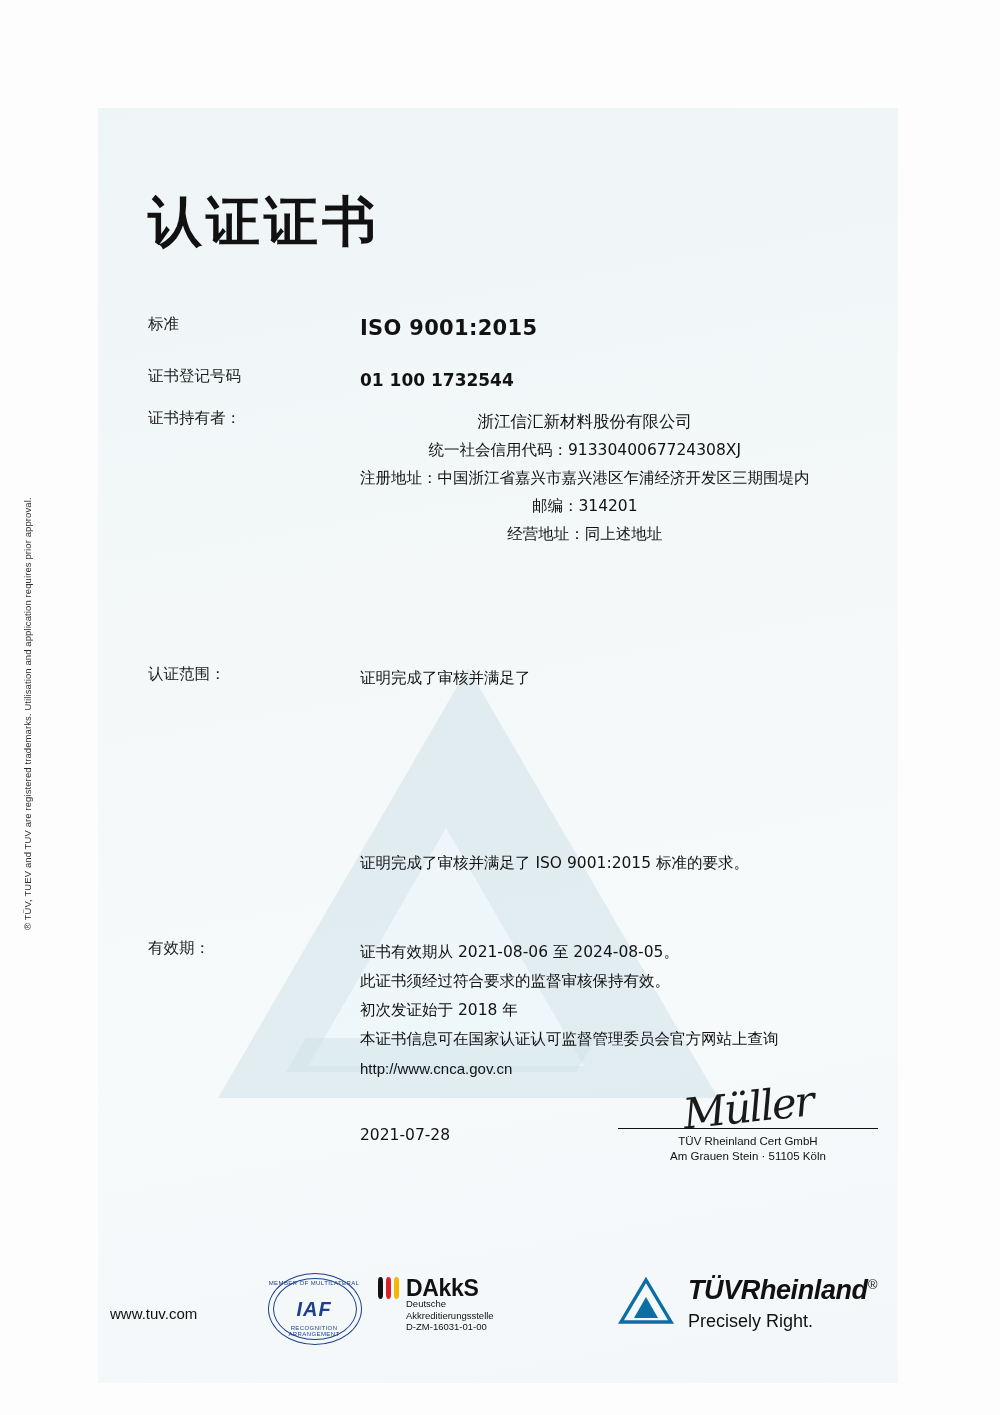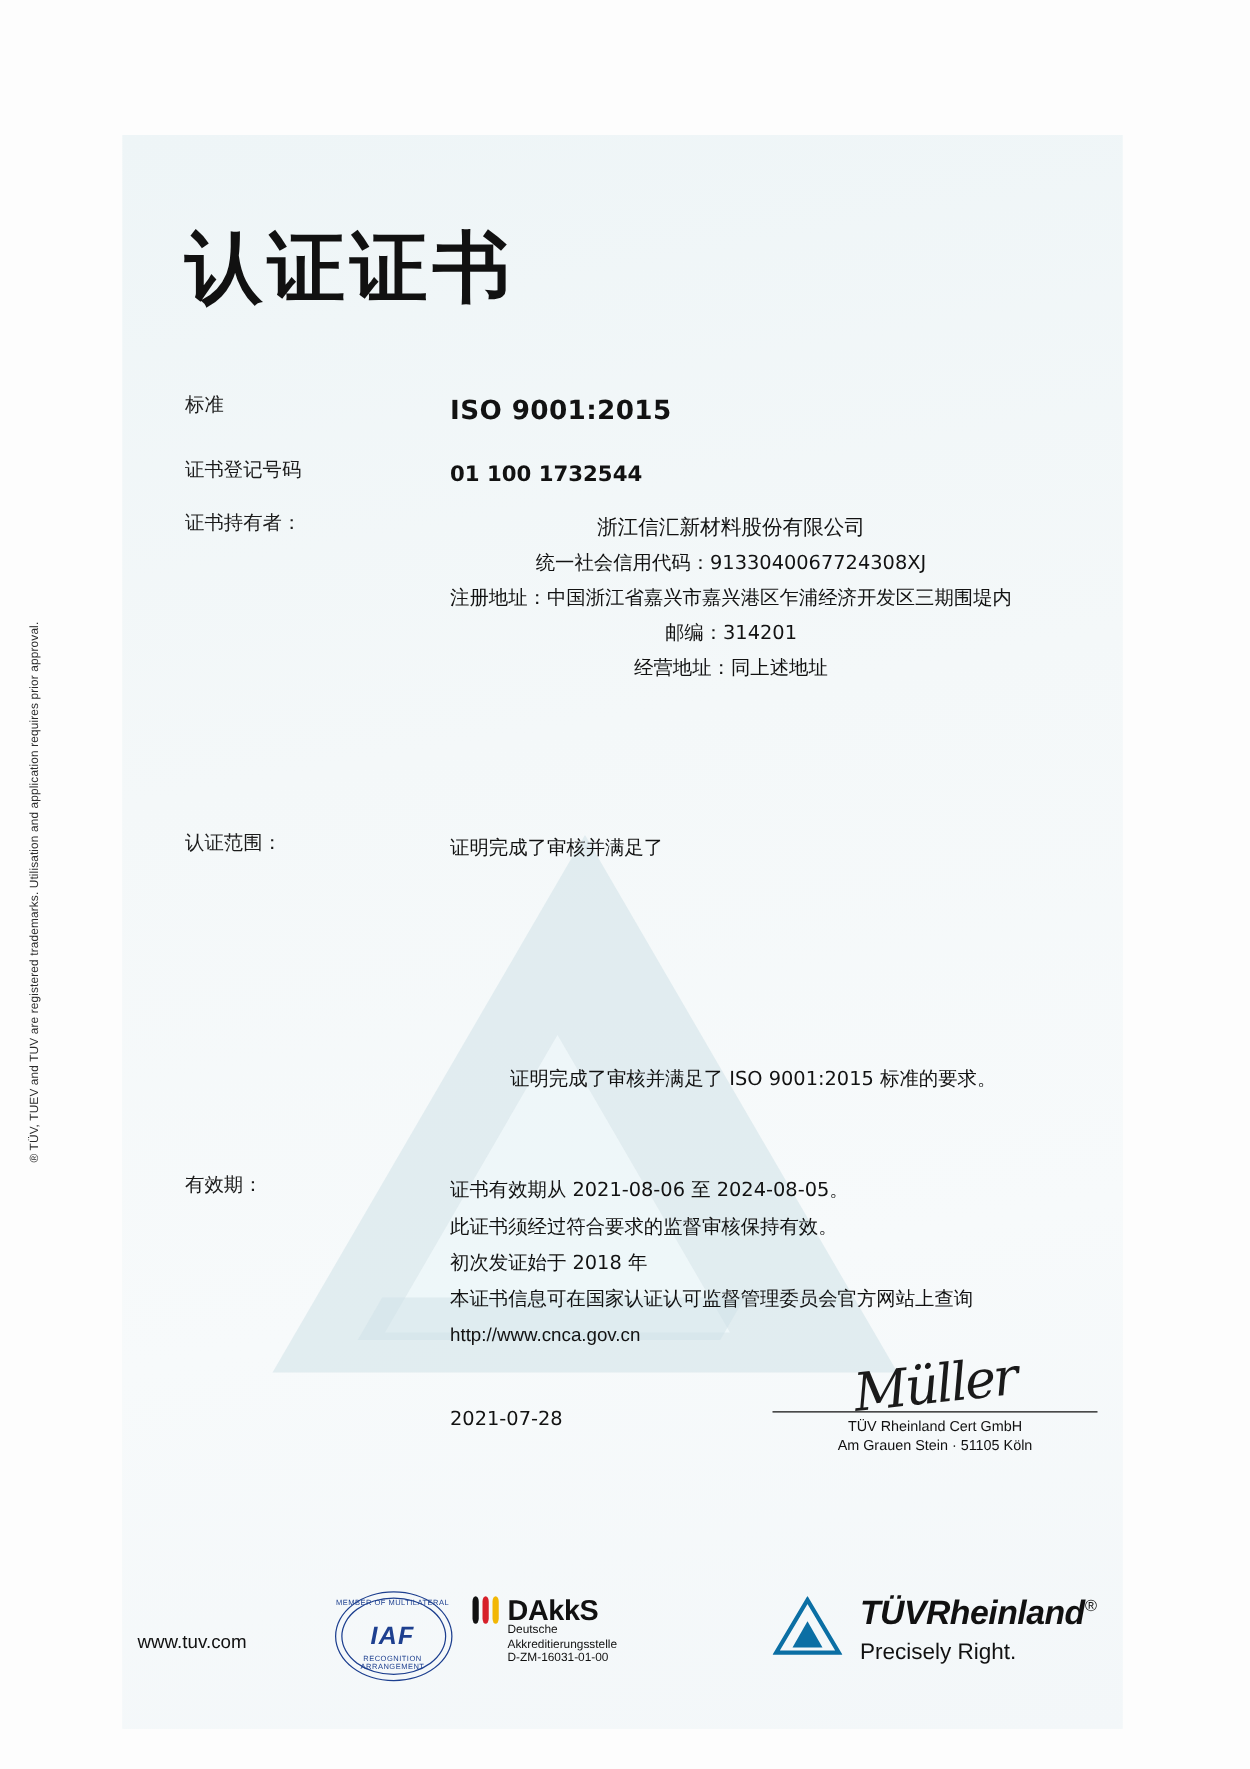--- a/index.html
+++ b/index.html
@@ -72,22 +72,22 @@
     white-space: nowrap;
     transform-origin: left top;
     transform: rotate(-90deg);
     letter-spacing: 0.1px;
   }
 
   
   .cert-title {
     position: absolute;
     left: 50px;
-    top: 64px;
-    font-size: 62px;
+    top: 78px;
+    font-size: 54px;
     font-weight: 700;
     letter-spacing: 4px;
     color: #111;
     font-family: "DejaVu Sans", "Liberation Sans", sans-serif;
   }
 
   .row {
     position: absolute;
     left: 50px;
     width: 720px;
@@ -120,21 +120,20 @@
 
   .holder-lines div { white-space: nowrap; text-align: center; }
 
   .statement {
     position: absolute;
     left: 262px;
     top: 745px;
     font-size: 15.5px;
     font-family: "DejaVu Sans", "Liberation Sans", sans-serif;
     color: #121212;
-    margin-left: 48px;
   }
 
   .validity-block {
     position: absolute;
     left: 262px;
     top: 830px;
     font-size: 15.5px;
     line-height: 29px;
     font-family: "DejaVu Sans", "Liberation Sans", sans-serif;
     color: #121212;

